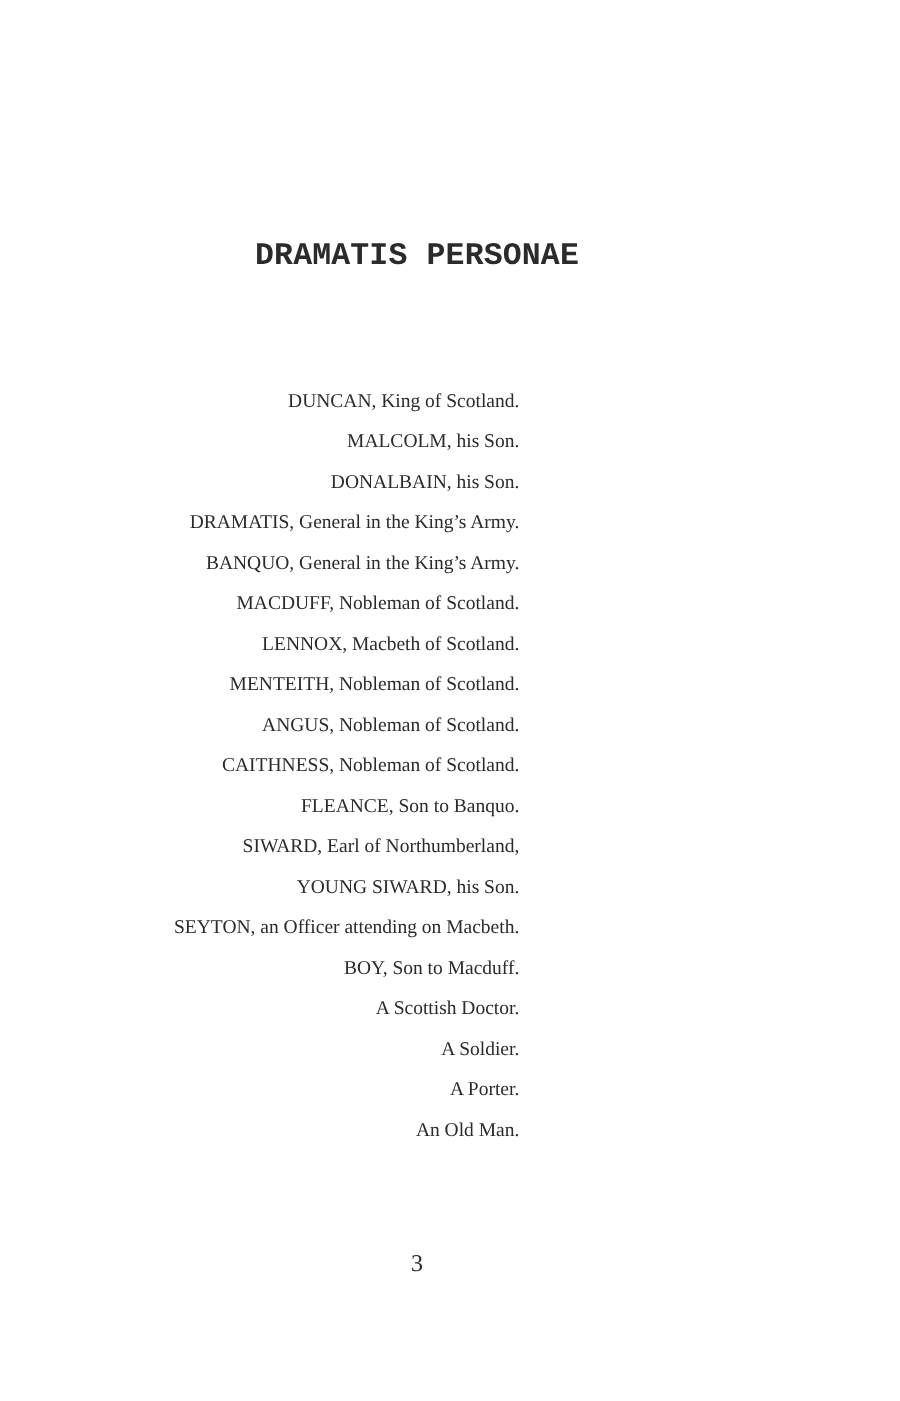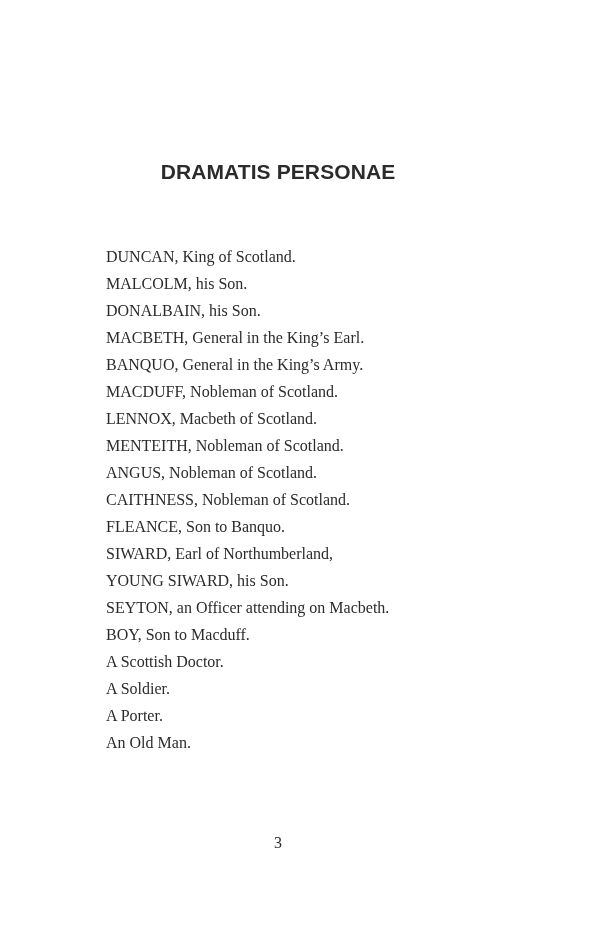--- a/index.html
+++ b/index.html
@@ -16,32 +16,33 @@
       font-family: "DejaVu Serif", "Liberation Serif", serif;
     }
     .page-title {
       position: absolute;
       left: 0;
       width: 556px;
       top: 146px;
       text-align: center;
       font-size: 19.5px;
       letter-spacing: 0.1px;
-      font-family: Liberation Sans, sans-serif;
+      font-family: Liberation Mono, monospace;
       font-size: 21px;
     }
     .cast-list {
       position: absolute;
       left: 98px;
       top: 238px;
-      margin: 8px;
+      margin: 18px;
       padding: 0;
       list-style: none;
       font-family: "Liberation Serif", "DejaVu Serif", serif;
-      font-size: 16px;
+      font-size: 13px;
+      text-align: right;
     }
     .cast-item {
       line-height: 22px;
       margin-bottom: 5px;
       white-space: nowrap;
     }
     .cast-item .line2 {
       display: block;
     }
     .page-number {
@@ -56,21 +57,21 @@
   </style>
 </head>
 <body>
 
 <h1 class="page-title">DRAMATIS PERSONAE</h1>
 
 <ul class="cast-list">
   <li class="cast-item"><span>DUNCAN, King of Scotland.</span></li>
   <li class="cast-item"><span>MALCOLM, his Son.</span></li>
   <li class="cast-item"><span>DONALBAIN, his Son.</span></li>
-  <li class="cast-item"><span>MACBETH, General in the King’s Earl.</span></li>
+  <li class="cast-item"><span>DRAMATIS, General in the King’s Army.</span></li>
   <li class="cast-item"><span>BANQUO, General in the King’s Army.</span></li>
   <li class="cast-item"><span>MACDUFF, Nobleman of Scotland.</span></li>
   <li class="cast-item"><span>LENNOX, Macbeth of Scotland.</span></li>
   <li class="cast-item"><span>MENTEITH, Nobleman of Scotland.</span></li>
   <li class="cast-item"><span>ANGUS, Nobleman of Scotland.</span></li>
   <li class="cast-item"><span>CAITHNESS, Nobleman of Scotland.</span></li>
   <li class="cast-item"><span>FLEANCE, Son to Banquo.</span></li>
   <li class="cast-item">
     <span>SIWARD, Earl of Northumberland,</span>
   </li>

